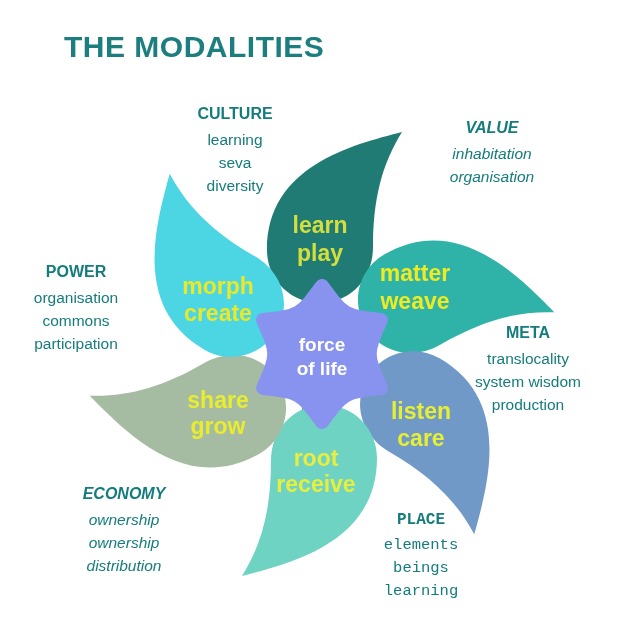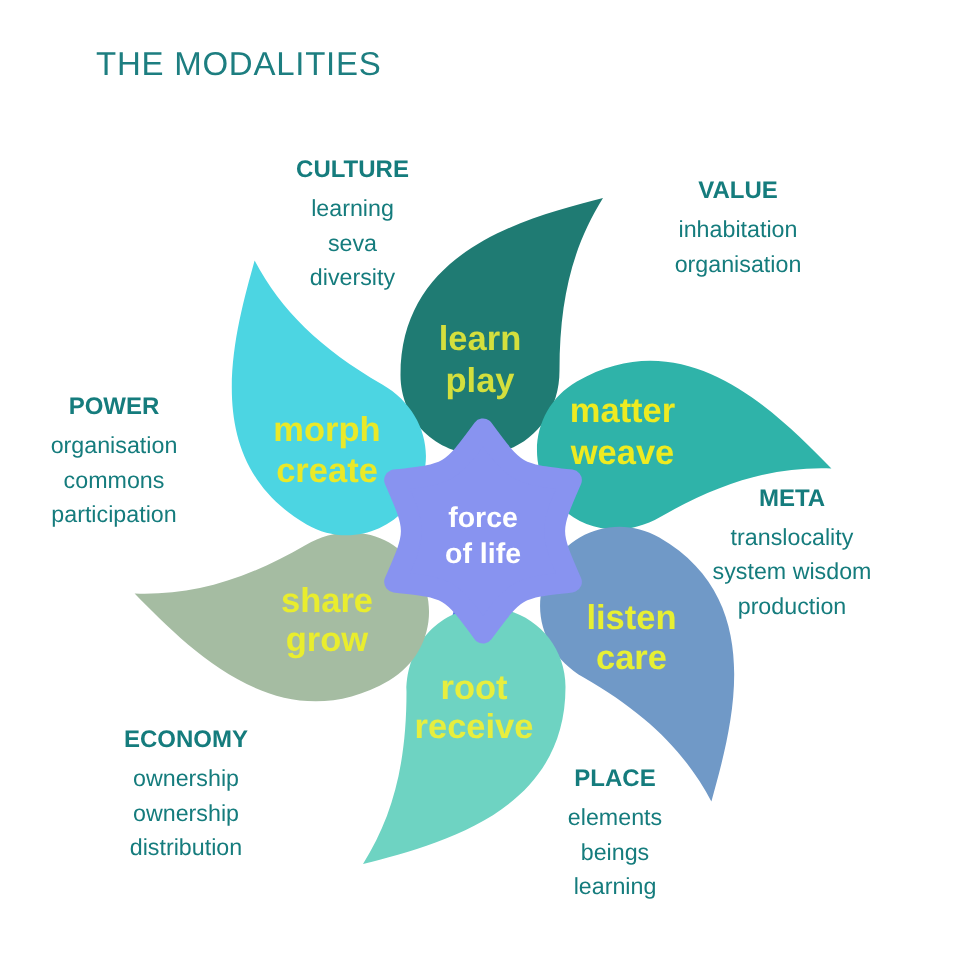--- a/index.html
+++ b/index.html
@@ -2,38 +2,38 @@
 <html><head>
 <meta charset="utf-8">
 <style>
   html,body{margin:0;padding:0;}
   .canvas{
     position:relative;width:640px;height:640px;background:#ffffff;overflow:hidden;
     font-family:"Liberation Sans",sans-serif;
   }
   .title{
     position:absolute;left:64px;top:30px;
-    font-size:22px;font-weight:400;letter-spacing:.5px;color:#1d7e80;
+    font-size:30px;font-weight:700;letter-spacing:.5px;color:#1d7e80;
   }
   .flower-svg{position:absolute;left:0;top:0;}
   .modality{
     position:absolute;width:180px;text-align:center;color:#157c7d;
   }
   .modality .heading{font-size:16px;font-weight:700;line-height:22px;margin-bottom:3px;}
   .modality .item{font-size:15.5px;font-weight:400;line-height:23px;}
   .petal-word{font-size:23px;font-weight:700;text-anchor:middle;
     font-family:"Liberation Sans",sans-serif;}
   .center-word{font-size:19px;font-weight:700;text-anchor:middle;fill:#ffffff;
     font-family:"Liberation Sans",sans-serif;}
   
   .m-culture{left:145px;top:103px;}
-  .m-value{left:402px;top:117px;}
+  .m-value{left:402px;top:117px;font-style:italic;}
   .m-meta{left:438px;top:322px;}
-  .m-place{left:320px;top:509px;}
-  .m-economy{left:34px;top:483px;}
+  .m-place{left:331px;top:509px;font-family:Liberation Mono, monospace;}
+  .m-economy{left:34px;top:483px;font-style:italic;}
   .m-power{left:-14px;top:261px;}
 </style>
 </head>
 <body>
 
 <div class="canvas">
 
   <div class="title">THE MODALITIES</div>
 
   <svg class="flower-svg" width="640" height="640" viewBox="0 0 640 640">

